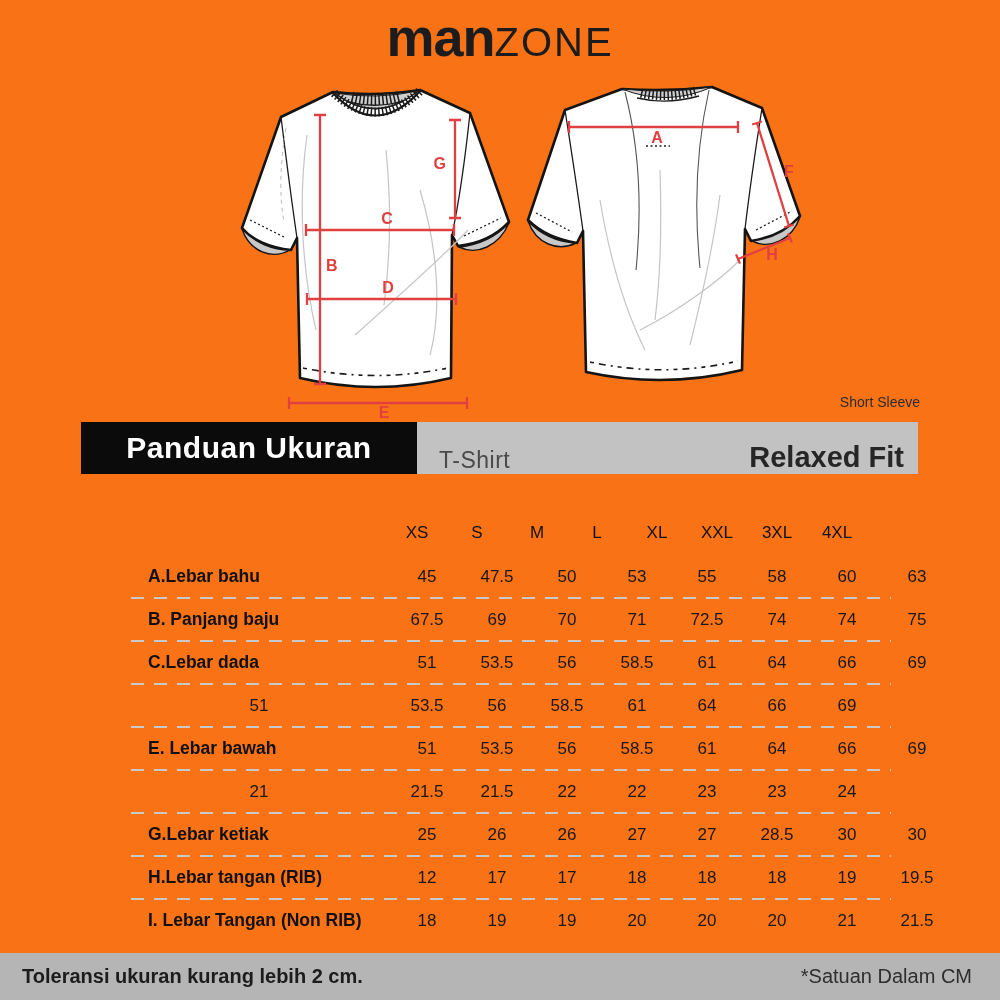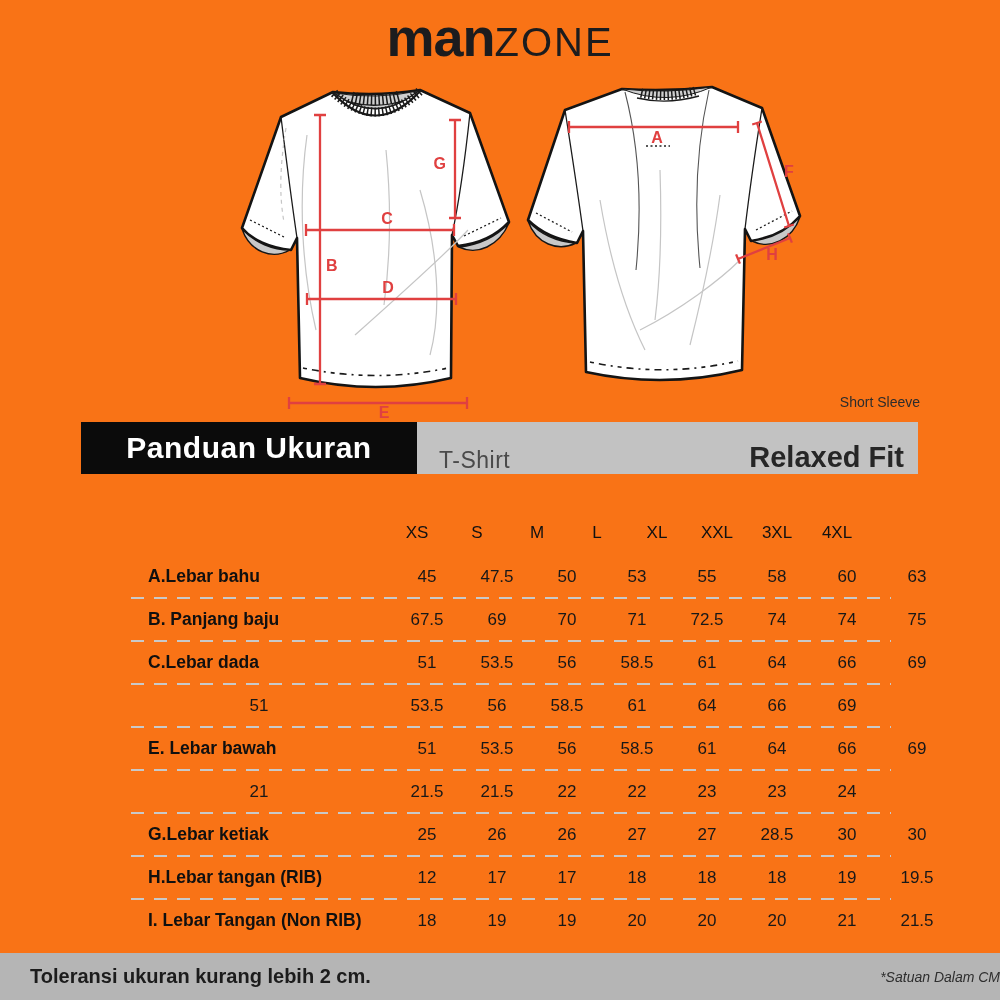--- a/index.html
+++ b/index.html
@@ -30,22 +30,22 @@
   .trow{height:41px;gap:10px;}
   .cell{text-align:center;font-size:17px;}
   .size-head{font-weight:400;font-size:17px;color:#111;}
   .row-label{text-align:left;padding-left:17px;font-weight:700;font-size:17.5px;color:#101010;}
   .val{color:#181818;}
   .sep{height:2px;background:repeating-linear-gradient(90deg,#c9c9c9 0 13px,transparent 13px 23px);}
 
   
   .footer{position:absolute;top:953px;left:0;width:1000px;height:47px;background:#b5b5b5;
           display:flex;align-items:center;}
-  .footer .tol{font-size:20px;font-weight:700;color:#1c1c1c;margin-left:30px;}
-  .footer .unit{margin-left:auto;font-size:14px;font-style:italic;color:#2e2e2e;}
+  .footer .tol{font-size:20px;font-weight:700;color:#1c1c1c;margin-left:22px;}
+  .footer .unit{margin-left:auto;margin-right:28px;font-size:20px;color:#2e2e2e;}
 
   
   .outline{fill:#ffffff;stroke:#141414;stroke-width:2.6;stroke-linejoin:round;}
   .thin{fill:none;stroke:#1a1a1a;stroke-width:1.3;}
   .seam{fill:none;stroke:#555;stroke-width:1.1;}
   .crease{fill:none;stroke:#c5c5c5;stroke-width:1.2;}
   .creased{fill:none;stroke:#c5c5c5;stroke-width:1.2;stroke-dasharray:4 4;}
   .stitch{fill:none;stroke:#222;stroke-width:1.3;stroke-dasharray:2 2.5;}
   .hemstitch{fill:none;stroke:#1a1a1a;stroke-width:1.6;stroke-dasharray:4 5 7 5 2 5;}
   .rib{fill:none;stroke:#1a1a1a;stroke-dasharray:1.5 2.3;}

